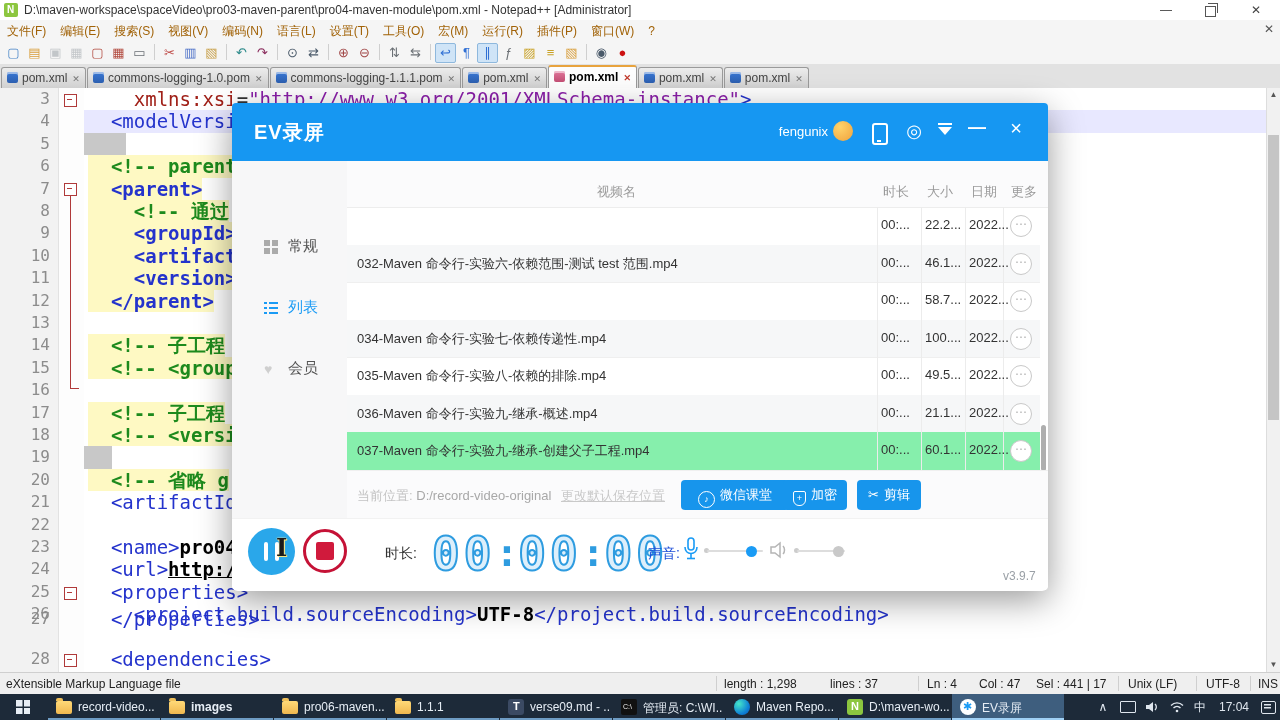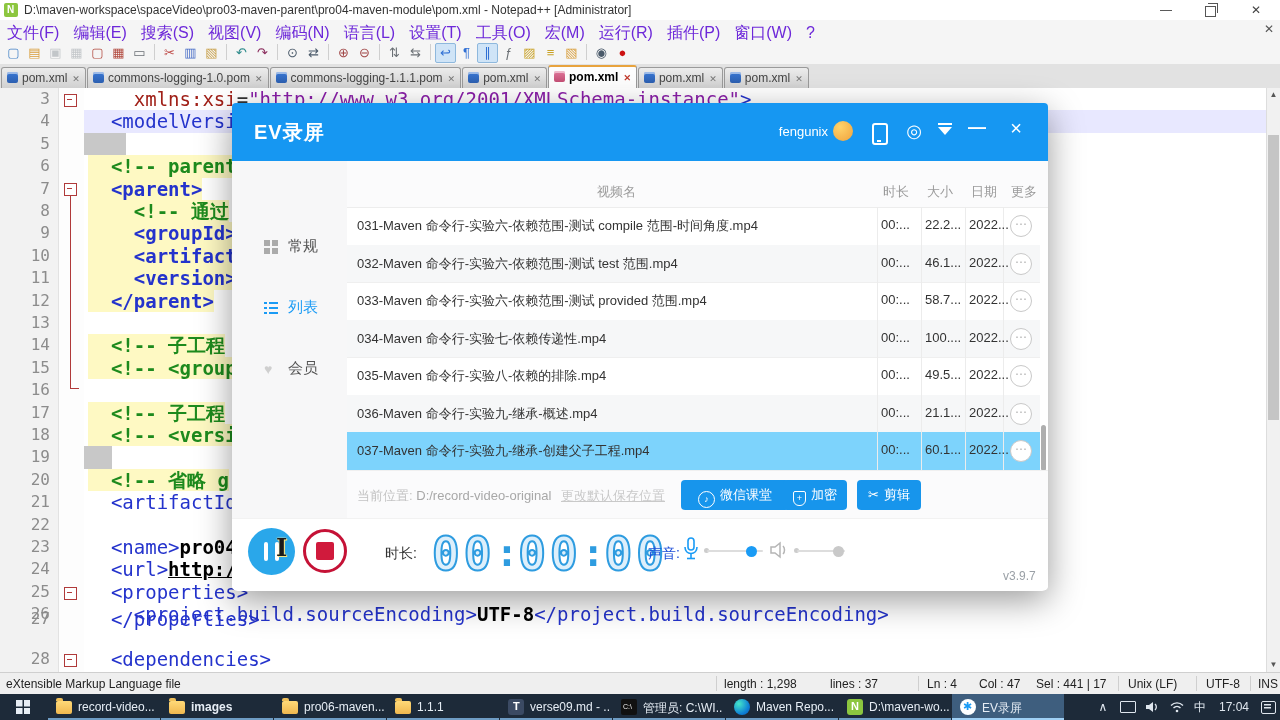--- a/index.html
+++ b/index.html
@@ -10,21 +10,21 @@
   #titlebar{position:absolute;left:0;top:0;width:1280px;height:20px;background:#ffffff;border-bottom:1px solid #ececec;}
   #titlebar .app-ico{position:absolute;left:4px;top:3px;width:14px;height:14px;background:#8cc63f;border-radius:2px;}
   #titlebar .app-ico::before{content:"N";position:absolute;left:3px;top:1px;font-size:10px;color:#fff;font-weight:bold;}
   #title-text{position:absolute;left:24px;top:3px;font-size:12px;color:#333;white-space:nowrap;}
   .win-btn{position:absolute;top:0;width:44px;height:20px;text-align:center;line-height:20px;font-size:12px;color:#444;}
   #btn-min{right:92px;} #btn-restore{right:48px;} #btn-close{right:2px;}
   .restore-glyph{display:inline-block;width:9px;height:9px;border:1px solid #555;position:relative;top:3px;background:#fff;}
   .restore-glyph::before{content:"";position:absolute;left:2px;top:-4px;width:9px;height:9px;border:1px solid #555;border-bottom:none;border-left:none;}
 
   #menubar{position:absolute;left:0;top:20px;width:1280px;height:22px;background:#f5f5f5;}
-  .menu-item{display:inline-block;padding:3px 7px;font-size:16px;color:#6d28d9;}
+  .menu-item{display:inline-block;padding:3px 7px;font-size:12px;color:#a16207;}
   #menu-close-doc{position:absolute;right:6px;top:2px;font-size:12px;color:#555;}
 
   #toolbar{position:absolute;left:0;top:42px;width:1280px;height:22px;background:#f5f5f5;border-bottom:1px solid #e3e3e3;white-space:nowrap;padding-left:3px;}
   .tb-btn{display:inline-block;width:19px;height:18px;margin:1px 0;text-align:center;line-height:18px;font-size:13px;vertical-align:top;border:1px solid transparent;border-radius:2px;}
   .tb-btn.active{background:#cfe4f7;border-color:#8eb8dd;}
   .tb-btn.disabled{opacity:.55;}
   .tb-sep{display:inline-block;width:1px;height:16px;background:#cfcfcf;margin:2px 4px;vertical-align:top;}
 
   #tabbar{position:absolute;left:0;top:64px;width:1280px;height:24px;background:#e2e2e2;border-bottom:1px solid #aaa;white-space:nowrap;}
   .tab{display:inline-block;height:21px;margin-top:3px;margin-left:1px;background:linear-gradient(#ececec,#cfcfcf);border:1px solid #9a9a9a;border-bottom:none;border-radius:3px 3px 0 0;padding:0 5px;font-size:12px;color:#444;line-height:20px;vertical-align:bottom;}
@@ -91,21 +91,21 @@
      linear-gradient(#1a9bf5,#1a9bf5) 5px 6px/9px 2px no-repeat,
      linear-gradient(#1a9bf5,#1a9bf5) 0 11px/3px 2px no-repeat,
      linear-gradient(#1a9bf5,#1a9bf5) 5px 11px/9px 2px no-repeat;}
   .sb-heart{color:#cfcfcf;font-size:14px;line-height:14px;}
 
   #ev-list{position:absolute;left:115px;top:58px;width:701px;height:309px;background:#fff;}
   #ev-list-header{position:absolute;left:0;top:0;width:701px;height:46px;background:#fbfbfc;border-bottom:1px solid #ededed;font-size:13px;color:#9a9a9a;}
   #ev-list-header span{position:absolute;top:22px;}
   .ev-row{position:absolute;left:0;width:693px;height:37.5px;border-bottom:1px solid #efefef;font-size:13px;color:#333;}
   .ev-row.alt{background:#f6f7f8;}
-  .ev-row.selected{background:#7dd3fc;}
+  .ev-row.selected{background:#86efac;}
   .ev-row .name{position:absolute;left:10px;top:10px;white-space:nowrap;overflow:hidden;max-width:505px;}
   .ev-row .dur{position:absolute;left:534px;top:10px;}
   .ev-row .size{position:absolute;left:578px;top:10px;}
   .ev-row .date{position:absolute;left:622px;top:10px;}
   .ev-row .colsep{position:absolute;top:0;width:1px;height:37.5px;background:#ececec;}
   .more-btn{position:absolute;left:663px;top:8px;width:20px;height:20px;border:1px solid #c9c9c9;border-radius:50%;color:#b0b0b0;text-align:center;line-height:17px;font-size:12px;background:#fff;}
   #ev-scroll-thumb{position:absolute;left:694px;top:264px;width:5px;height:46px;background:#aeaeae;border-radius:3px;}
 
   #ev-footer{position:absolute;left:115px;top:367px;width:701px;height:48px;background:#fbfbfc;border-top:1px solid #f0f0f0;}
   #ev-loc{position:absolute;left:10px;top:16px;font-size:13px;color:#c3c3c3;white-space:nowrap;}
@@ -293,21 +293,20 @@
     <div id="ev-list">
       <div id="ev-list-header">
         <span style="left:250px;">视频名</span>
         <span style="left:536px;">时长</span>
         <span style="left:580px;">大小</span>
         <span style="left:624px;">日期</span>
         <span style="left:664px;">更多</span>
       </div>
       <div id="ev-rows">
           <div class="ev-row" style="top: 46px;">
-            <span class="name">031-Maven 命令行-实验六-依赖范围-测试 compile 范围-时间角度.mp4</span>
             <div class="colsep" style="left: 530px;"></div>
             <div class="colsep" style="left: 574px;"></div>
             <div class="colsep" style="left: 618px;"></div>
             <div class="colsep" style="left: 656px;"></div>
             <span class="dur">00:...</span>
             <span class="size">22.2...</span>
             <span class="date">2022...</span>
             <span class="more-btn">⋯</span>
           </div>
           <div class="ev-row alt" style="top: 83.5px;">
@@ -315,21 +314,20 @@
             <div class="colsep" style="left: 530px;"></div>
             <div class="colsep" style="left: 574px;"></div>
             <div class="colsep" style="left: 618px;"></div>
             <div class="colsep" style="left: 656px;"></div>
             <span class="dur">00:...</span>
             <span class="size">46.1...</span>
             <span class="date">2022...</span>
             <span class="more-btn">⋯</span>
           </div>
           <div class="ev-row" style="top: 121px;">
-            <span class="name">033-Maven 命令行-实验六-依赖范围-测试 provided 范围.mp4</span>
             <div class="colsep" style="left: 530px;"></div>
             <div class="colsep" style="left: 574px;"></div>
             <div class="colsep" style="left: 618px;"></div>
             <div class="colsep" style="left: 656px;"></div>
             <span class="dur">00:...</span>
             <span class="size">58.7...</span>
             <span class="date">2022...</span>
             <span class="more-btn">⋯</span>
           </div>
           <div class="ev-row alt" style="top: 158.5px;">

